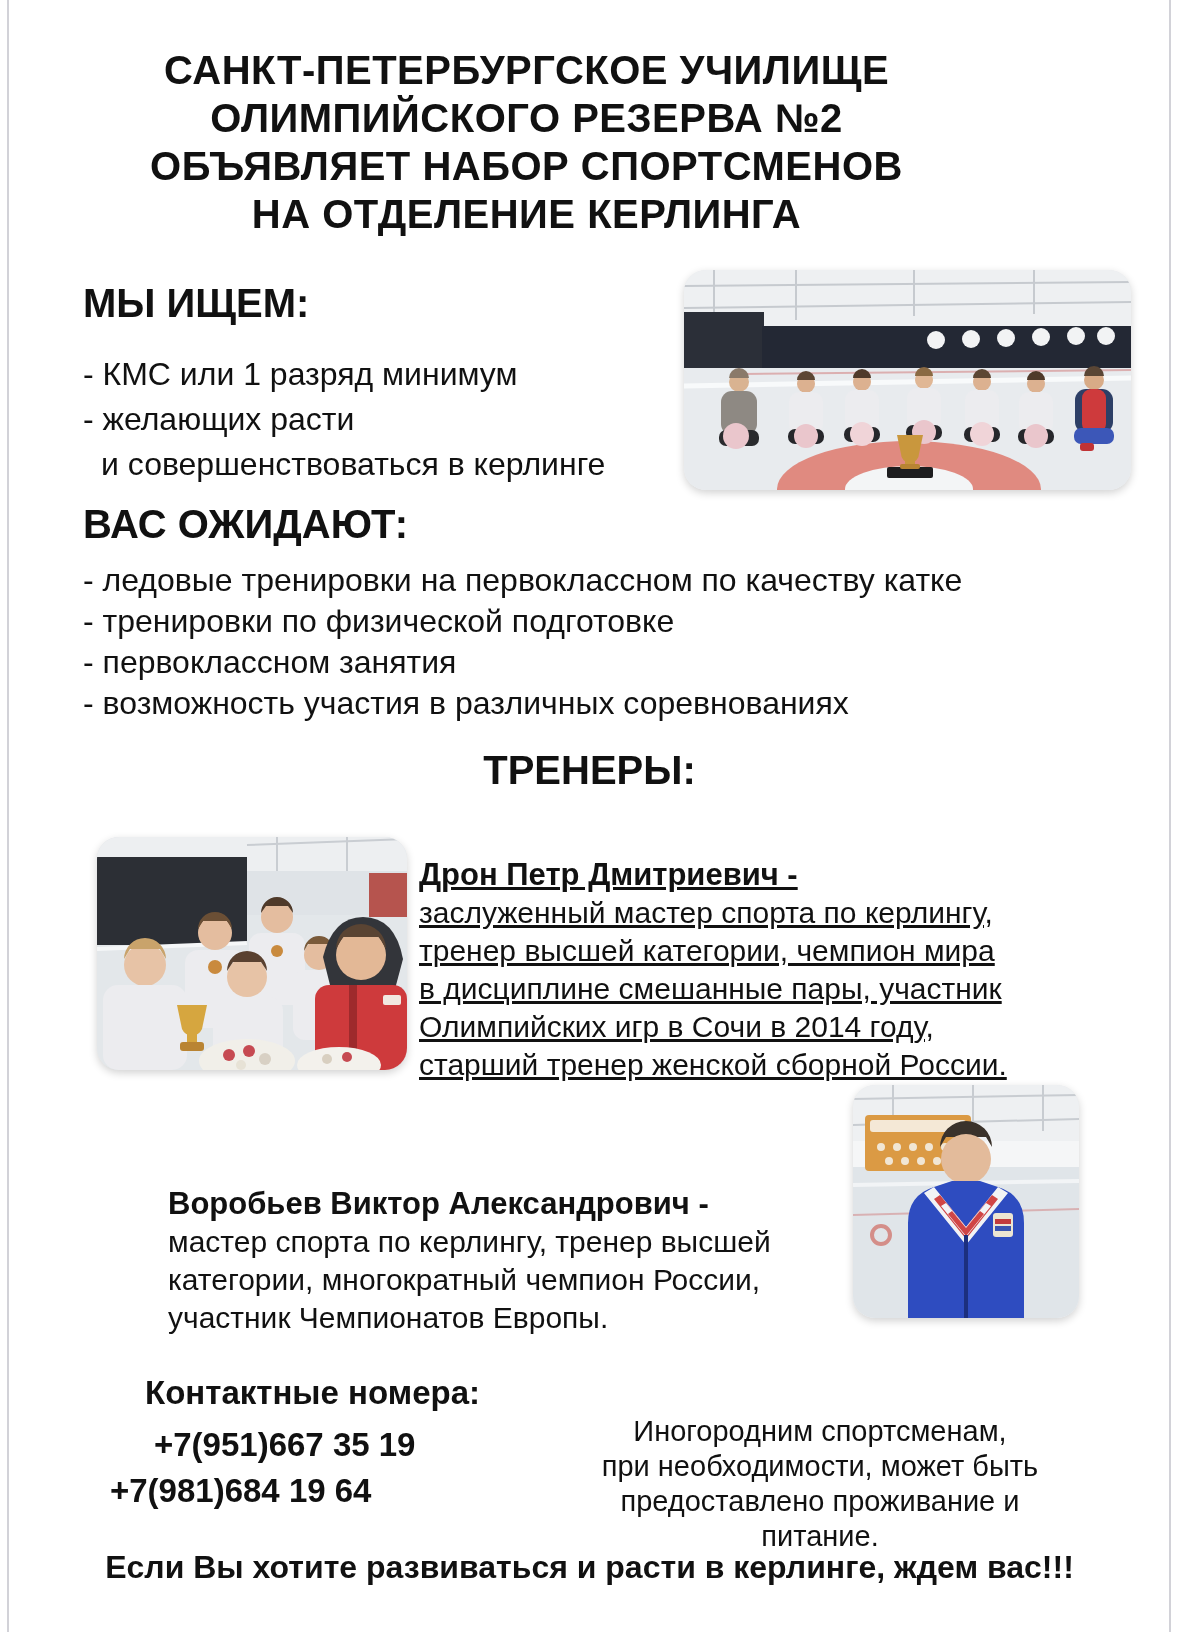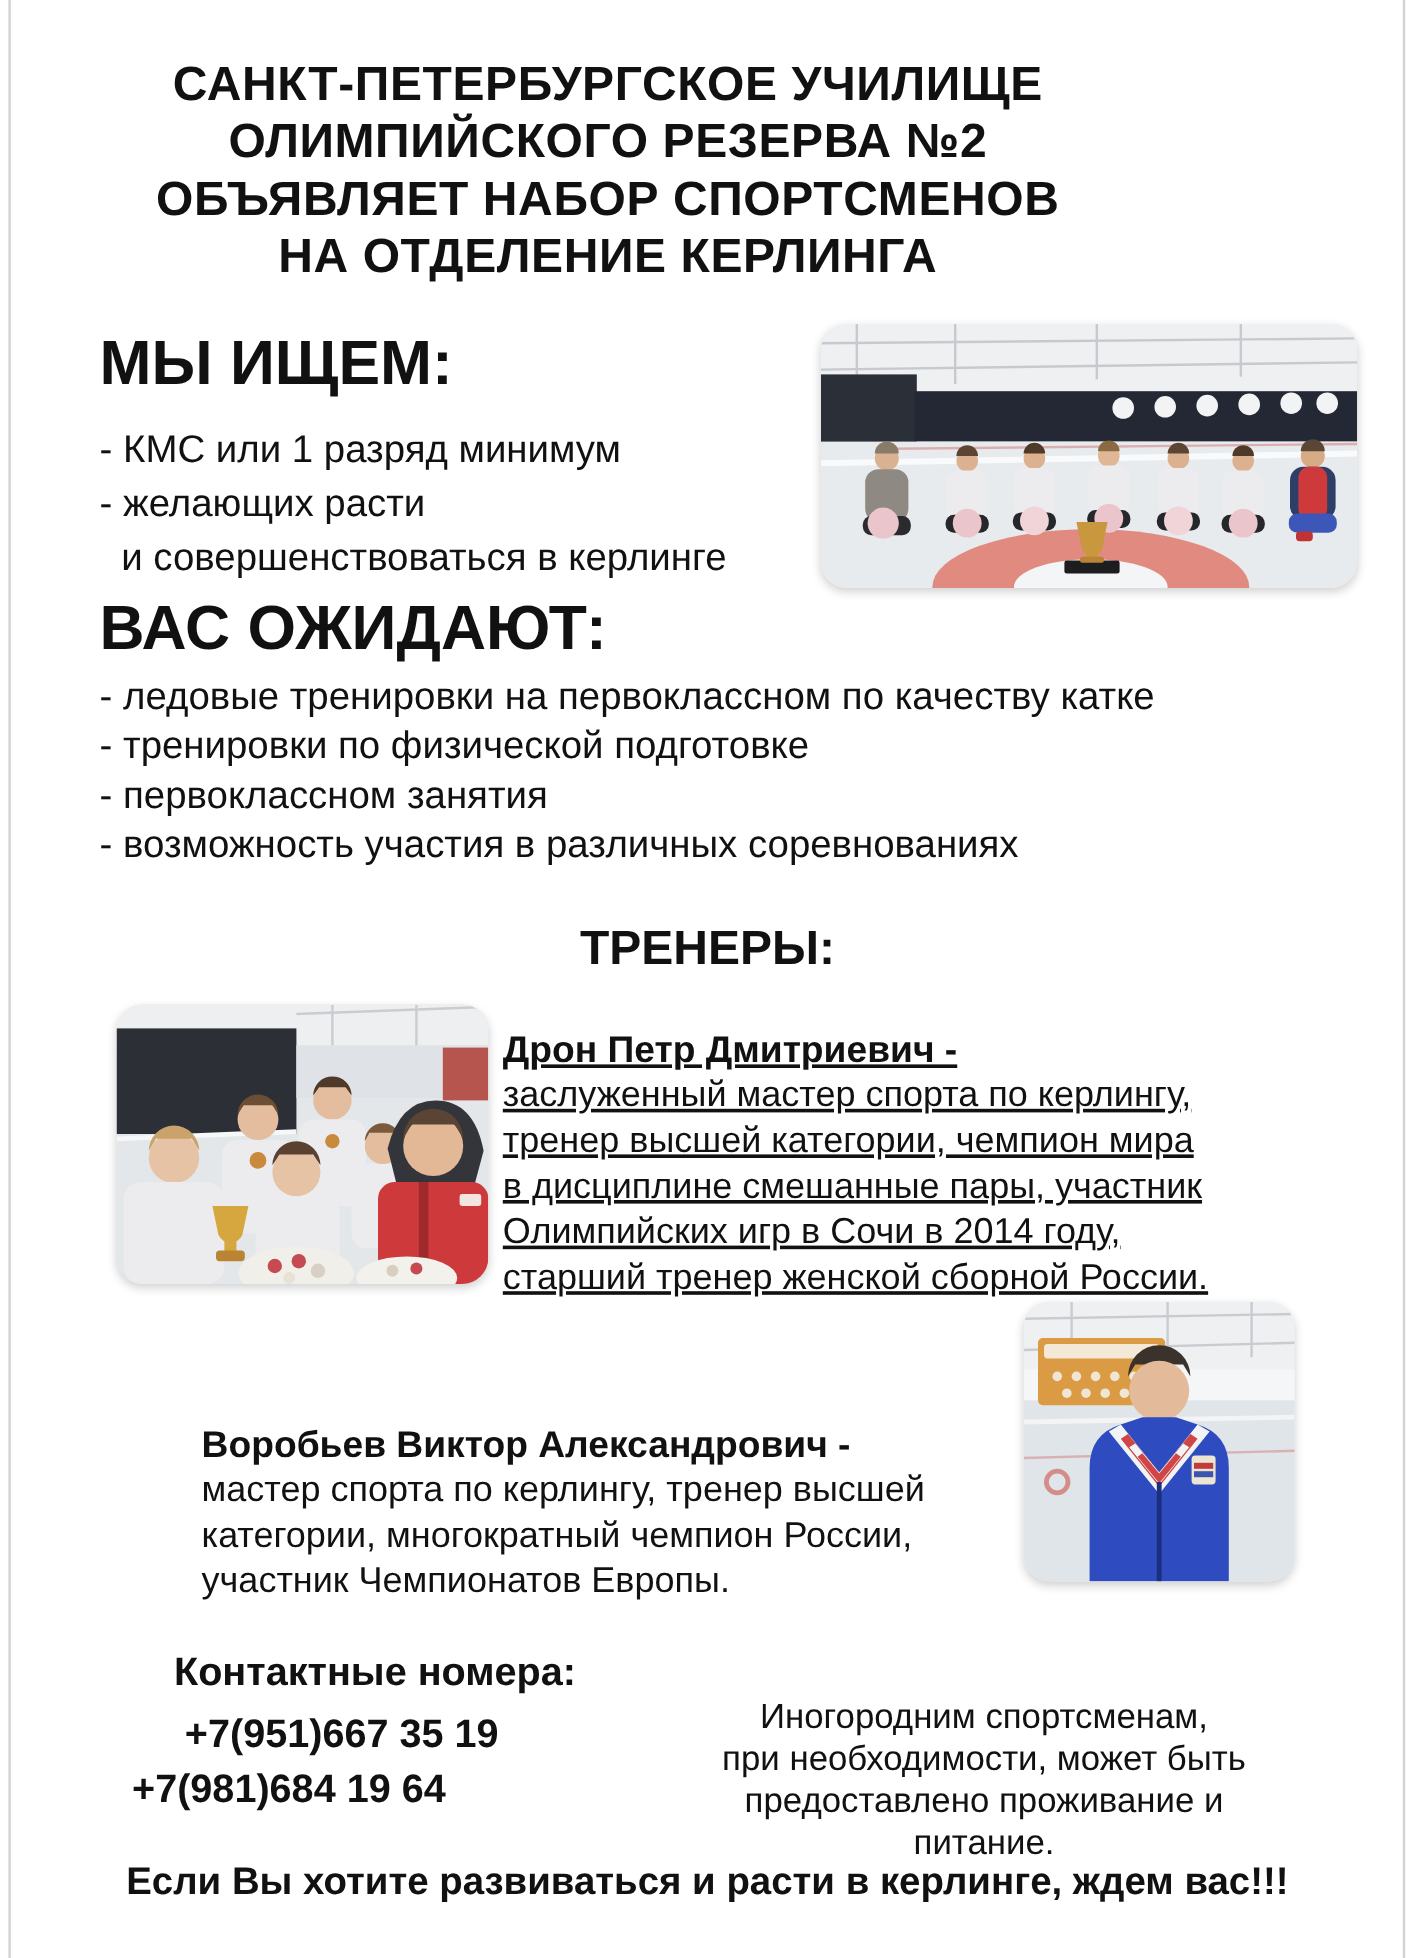--- a/index.html
+++ b/index.html
@@ -11,33 +11,33 @@
     color:#111111;
     overflow:hidden;
   }
   .edge{position:absolute;top:0;width:2px;height:100%;background:#d2d2d8;}
   .edge.left{left:7px;}
   .edge.right{left:1169px;}
 
   .abs{position:absolute;}
   .title{
     left:0;top:46px;width:1013px;text-align:center;
-    font-weight:bold;font-size:40px;line-height:48px;letter-spacing:0.5px;
+    font-weight:bold;font-size:40px;line-height:48px;letter-spacing:0.5px;padding-left:20px;
   }
   .section-heading{
-    font-weight:bold;font-size:52px;line-height:44px;white-space:nowrap;
+    font-weight:bold;font-size:40px;line-height:44px;white-space:nowrap;
   }
   .blist{font-size:32px;white-space:nowrap;}
   .blist .li{height:45px;line-height:45px;}
   .blist.tight .li{height:41px;line-height:41px;}
   .li.cont{padding-left:18px;}
 
   .trainers-heading{
     left:0;top:748px;width:1179px;text-align:center;
-    font-weight:bold;font-size:40px;margin-top:20px;
+    font-weight:bold;font-size:40px;
   }
   .trainer-name{font-weight:bold;font-size:31px;line-height:38px;white-space:nowrap;}
   .trainer-desc{font-size:30px;line-height:38px;white-space:pre-line;}
 
   .contacts-heading{font-weight:bold;font-size:33px;white-space:nowrap;margin-left:35px;}
   .phone{font-weight:bold;font-size:33px;white-space:nowrap;}
   .note{
     left:565px;top:1414px;width:510px;text-align:center;
     font-size:29px;line-height:35px;white-space:pre-line;
   }

